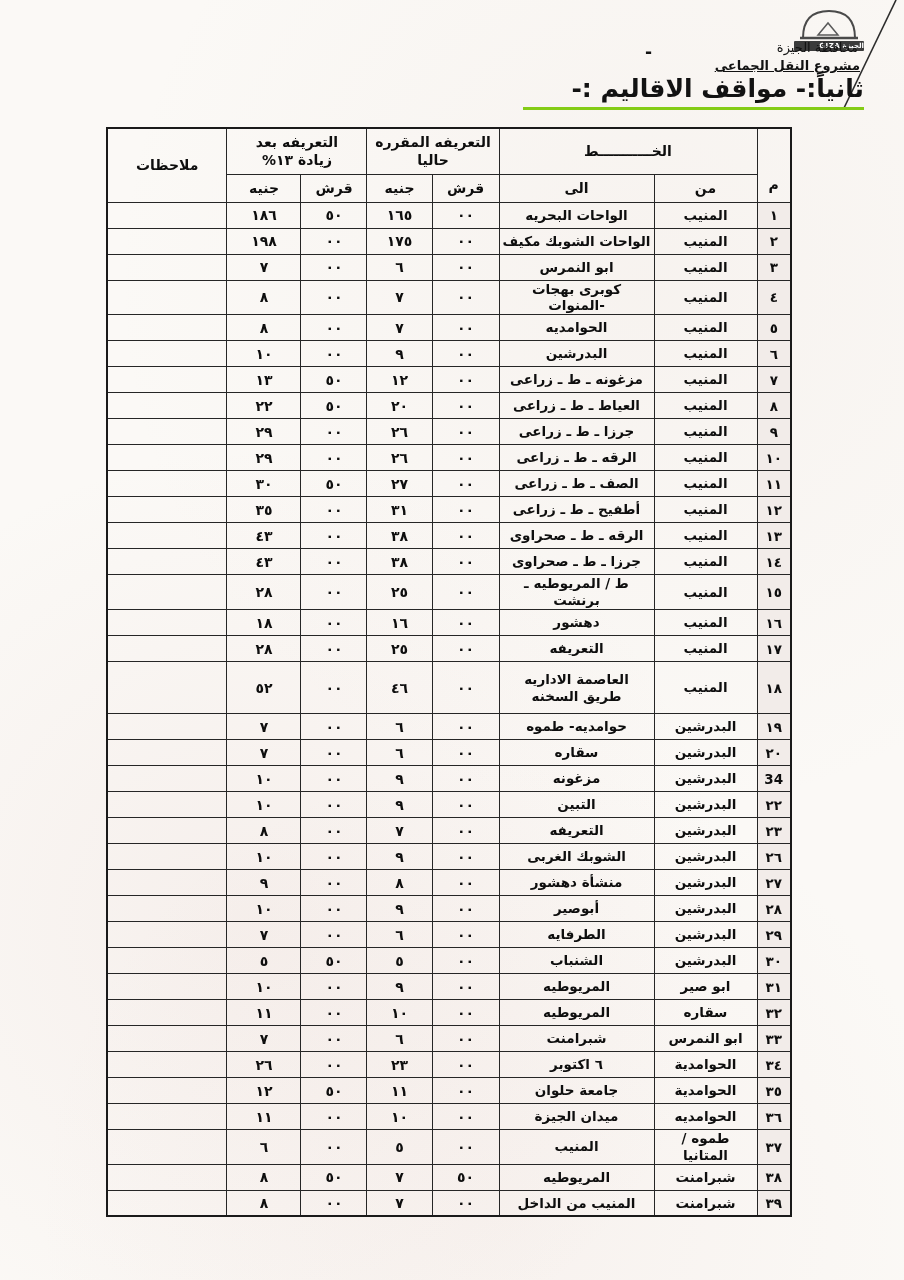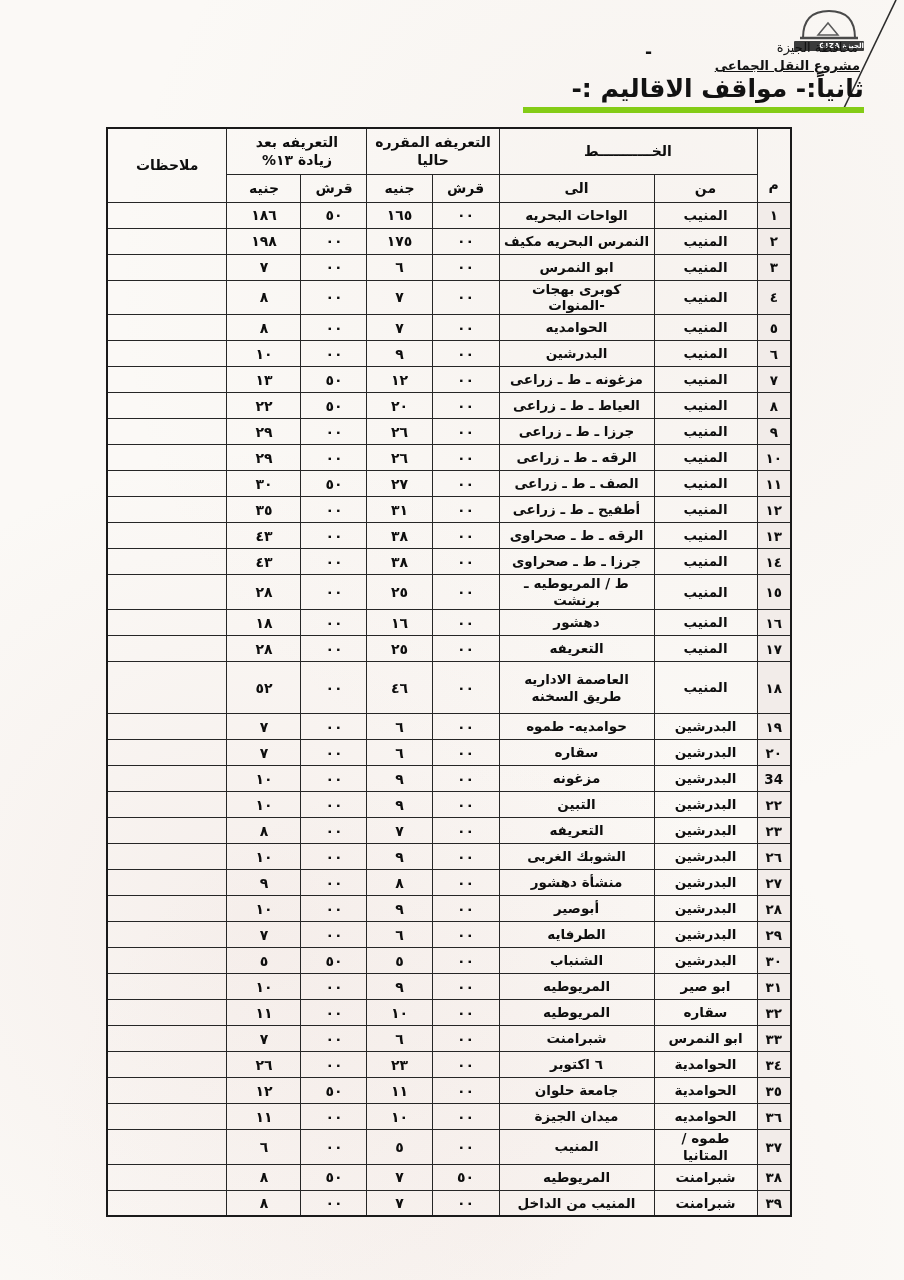--- a/index.html
+++ b/index.html
@@ -23,21 +23,21 @@
     margin-top:-3px;background:#3b3b3b;color:#fff;font-size:7px;font-weight:bold;
     line-height:10px;border-radius:1px;letter-spacing:.5px;white-space:nowrap;
   }
   .gov{position:absolute;top:40px;right:46px;font-size:13px;font-weight:normal;}
   .proj{position:absolute;top:58px;right:44px;font-size:13px;font-weight:bold;
         text-decoration:underline;}
   .margin-dash{position:absolute;top:42px;right:252px;font-size:17px;font-weight:bold;}
   .title{
     position:absolute;top:74px;right:40px;
     font-size:25px;font-weight:bold;
-    padding:0 0 4px 48px;border-bottom:6px solid #84cc16;
+    padding:0 0 4px 48px;border-bottom:3px solid #84cc16;
     white-space:nowrap;
   }
   .corner-mark{position:absolute;top:0;right:0;}
 
   
   table.fares{
     position:absolute;top:127px;right:112px;
     width:684px;border-collapse:collapse;table-layout:fixed;
     border:2px solid #1a1a1a;
     background:transparent;
@@ -122,21 +122,21 @@
           <td class="to">الواحات البحريه</td>
           <td class="num">٠٠</td>
           <td class="num">١٦٥</td>
           <td class="num">٥٠</td>
           <td class="num">١٨٦</td>
           <td class="notes"></td>
         </tr>
         <tr>
           <td class="idx">٢</td>
           <td class="from">المنيب</td>
-          <td class="to">النمرس البحريه مكيف</td>
+          <td class="to">الواحات الشوبك مكيف</td>
           <td class="num">٠٠</td>
           <td class="num">١٧٥</td>
           <td class="num">٠٠</td>
           <td class="num">١٩٨</td>
           <td class="notes"></td>
         </tr>
         <tr>
           <td class="idx">٣</td>
           <td class="from">المنيب</td>
           <td class="to">ابو النمرس</td>

